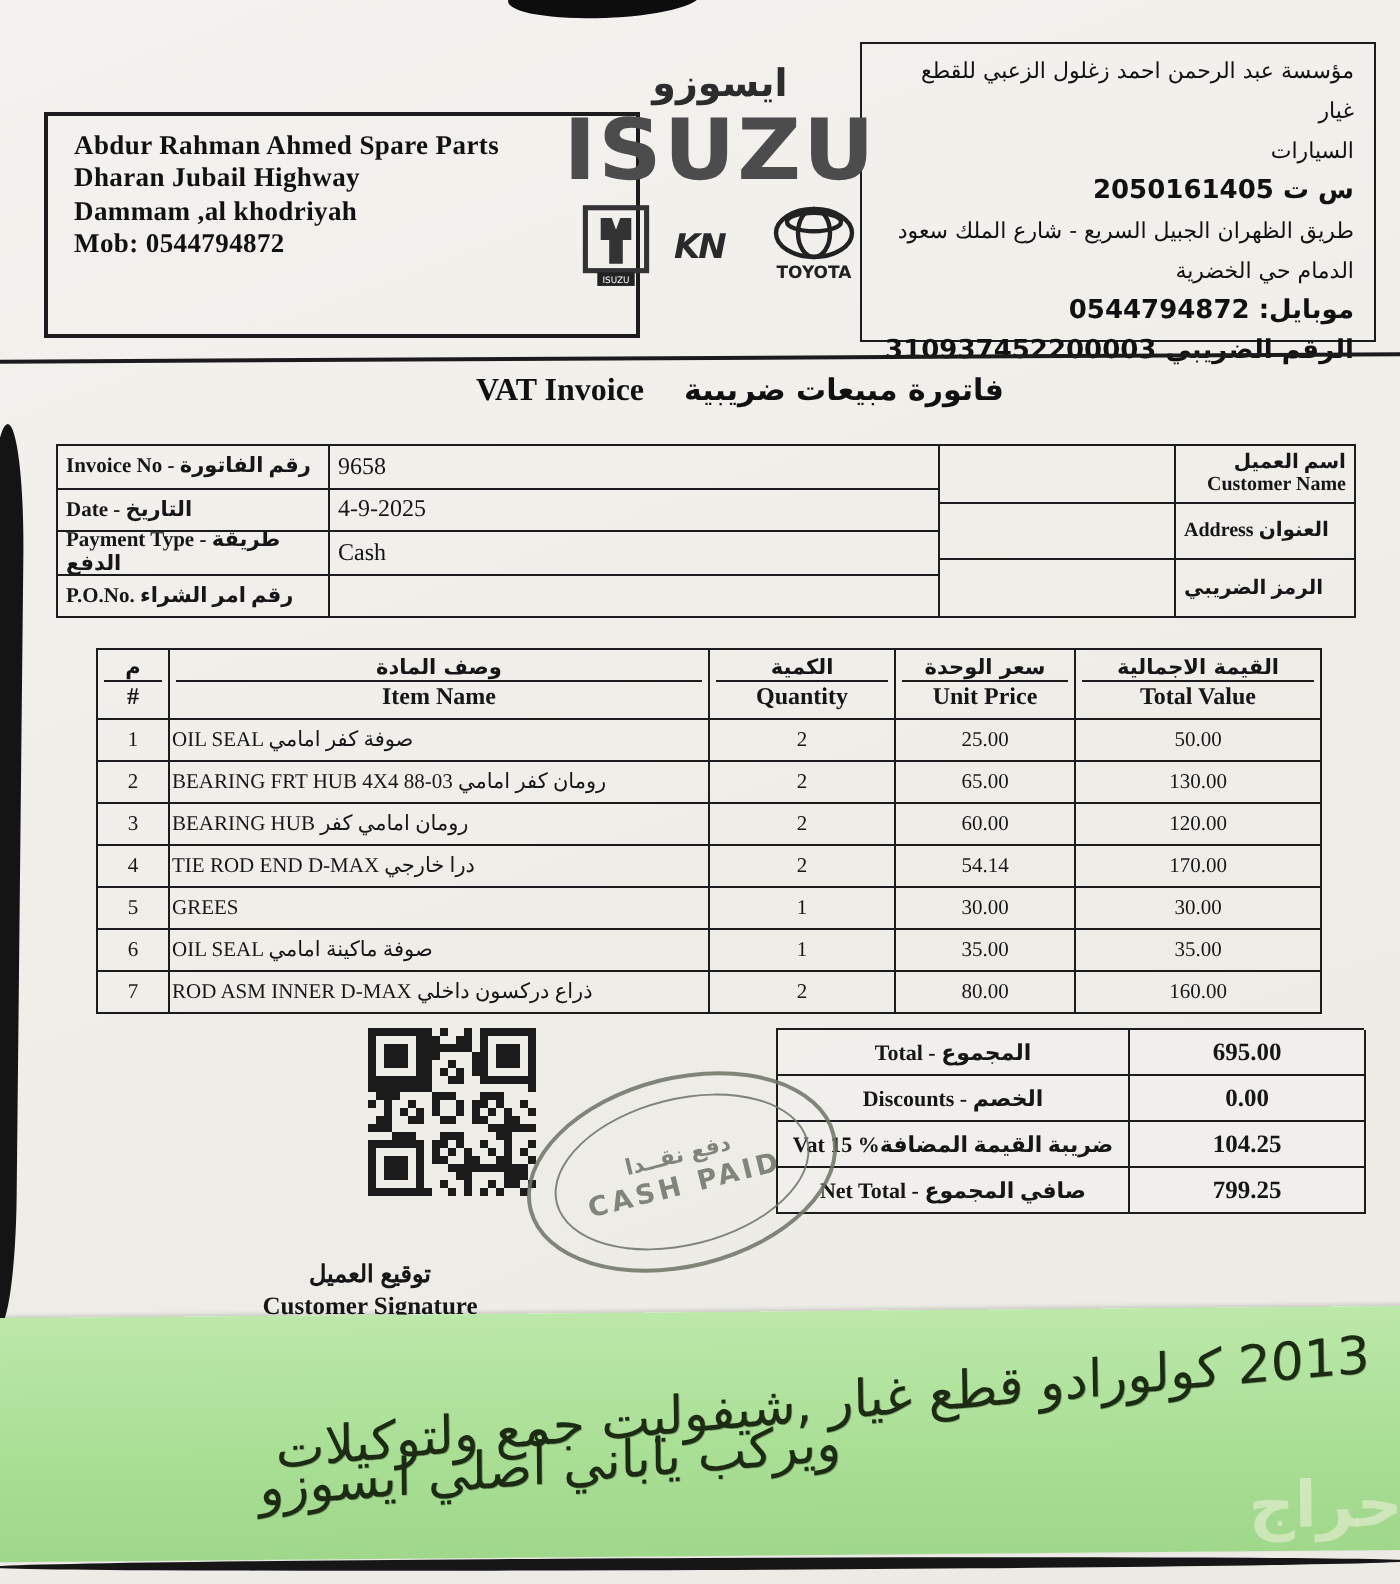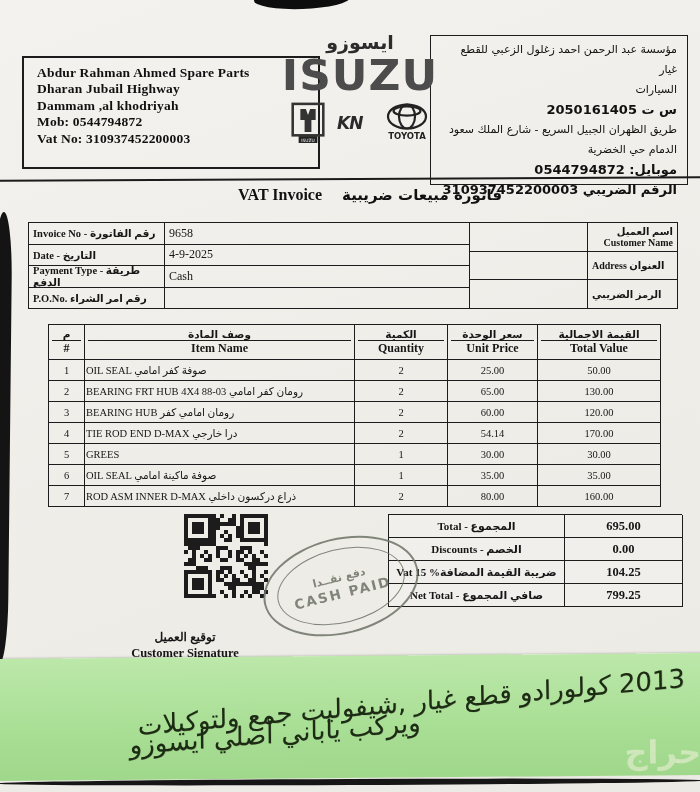--- a/index.html
+++ b/index.html
@@ -13,21 +13,21 @@
               border-radius:50%; transform:rotate(-2deg); }
   .edge-left { position:absolute; left:-7px; top:212px; width:17px; height:452px; background:#141414;
                border-radius:9px/70px; transform:rotate(0.6deg); }
   .edge-bottom { position:absolute; left:-6px; top:779px; width:712px; height:6px; background:#161616;
                  border-radius:50%/3px; transform:rotate(-0.25deg); }
 
   
   .hbox-left { position:absolute; left:22px; top:56px; width:298px; height:113px;
                border:2px solid #1c1c1c; padding:7px 13px; }
   .hbox-left div { font-weight:bold; font-size:13.5px; line-height:16.4px; letter-spacing:.2px; color:#111; }
-  .hbox-right { position:absolute; left:430px; top:35px; width:258px; height:150px;
+  .hbox-right { position:absolute; left:430px; top:21px; width:258px; height:150px;
                 border:1.5px solid #1c1c1c; padding:4px 10px; direction:rtl; text-align:right; }
   .hbox-right div { font-family:"DejaVu Sans",sans-serif; font-size:11px; line-height:20px; color:#111; }
   .hbox-right .big-num { font-size:13px; font-weight:bold; }
 
   .brand { position:absolute; left:268px; top:31px; width:184px; text-align:center; }
   .brand .ar { font-family:"DejaVu Sans",sans-serif; font-size:19px; font-weight:bold; color:#2c2c2c; }
   .brand .logo-word { font-family:"DejaVu Sans",sans-serif; font-weight:800; font-size:44px; line-height:46px;
                       letter-spacing:1px; color:#4c4c4c; transform:scaleY(.96); }
   .logo-row { display:flex; justify-content:center; align-items:center; gap:10px; margin-top:3px; }
 
@@ -108,21 +108,20 @@
 <div class="sheet">
 
   <div class="blob-top"></div>
   <div class="edge-left"></div>
 
   <div class="hbox-left">
     <div>Abdur Rahman Ahmed Spare Parts</div>
     <div>Dharan Jubail Highway</div>
     <div>Dammam ,al khodriyah</div>
     <div>Mob: 0544794872</div>
-    <div>Vat No:  310937452200003</div>
   </div>
 
   <div class="hbox-right">
     <div>مؤسسة عبد الرحمن احمد زغلول الزعبي للقطع غيار</div>
     <div>السيارات</div>
     <div class="big-num">س ت  2050161405</div>
     <div>طريق الظهران الجبيل السريع - شارع الملك سعود</div>
     <div>الدمام  حي الخضرية</div>
     <div class="big-num">موبايل: 0544794872</div>
     <div class="big-num">الرقم الضريبي  310937452200003</div>

